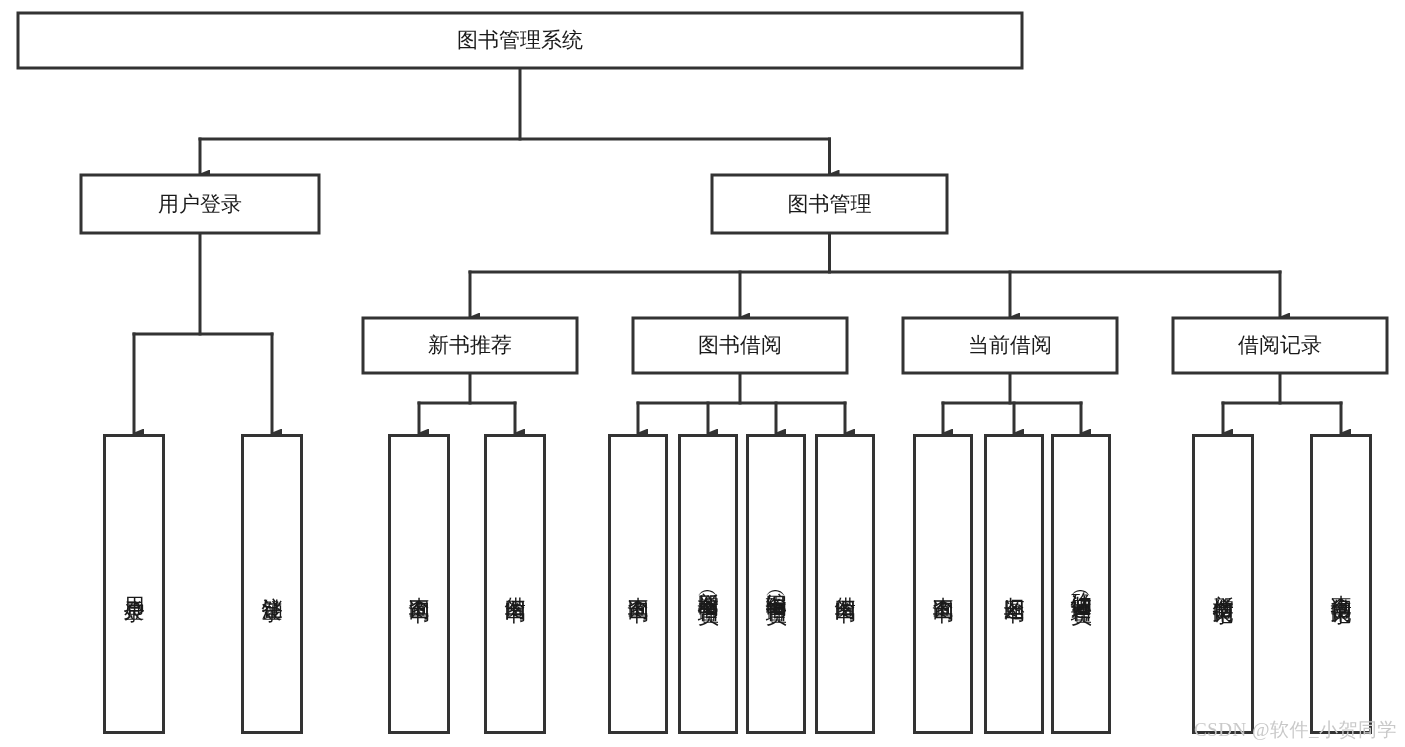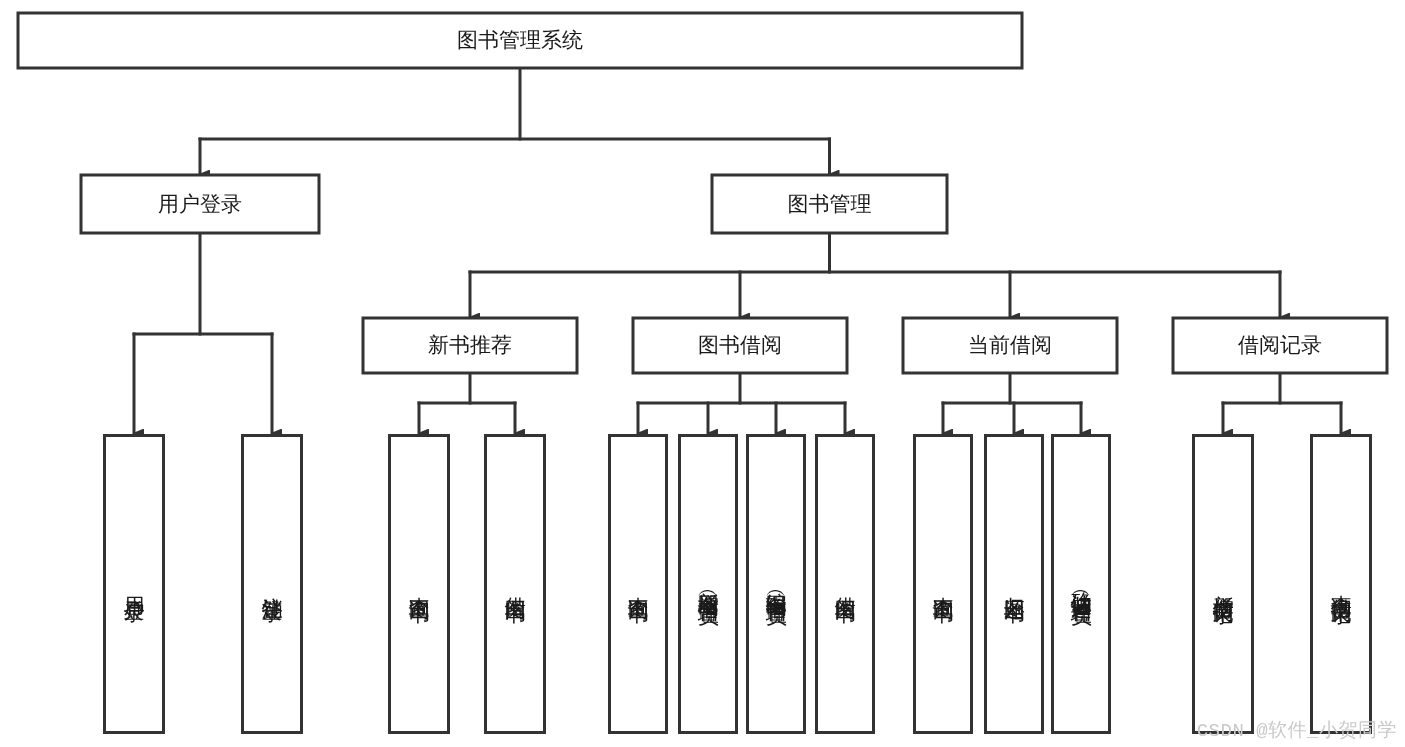--- a/index.html
+++ b/index.html
@@ -62,21 +62,21 @@
     line-height: 1.35;
     color: #1a1a1a;
     letter-spacing: 2px;
     white-space: nowrap;
     text-align: center;
   }
   #watermark {
     position: absolute;
     right: 8px;
     bottom: 4px;
-    font-family: Liberation Mono, monospace;
+    font-family: Liberation Serif, serif;
     font-size: 19px;
     color: #c9c9c9;
     letter-spacing: 0.5px;
     pointer-events: none;
     user-select: none;
   }
 </style>
 </head>
 <body>
 

